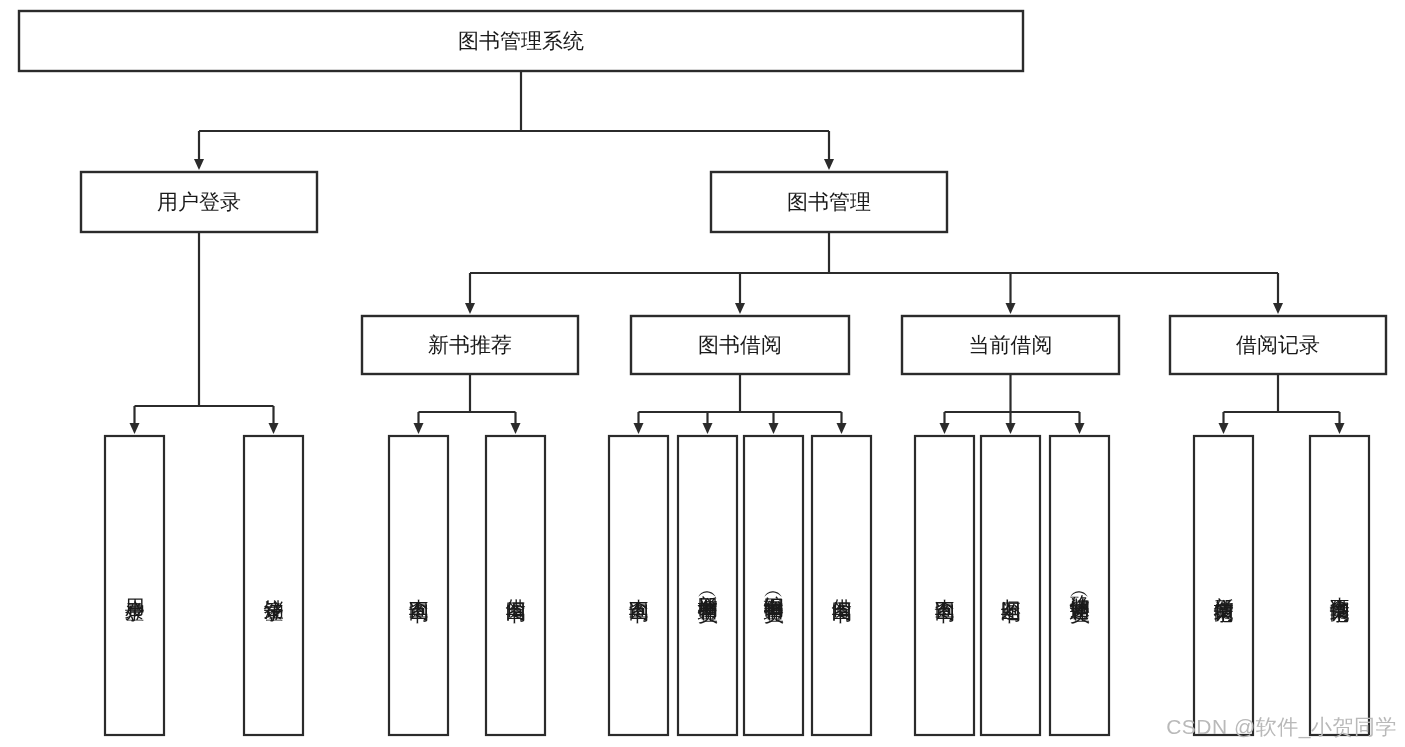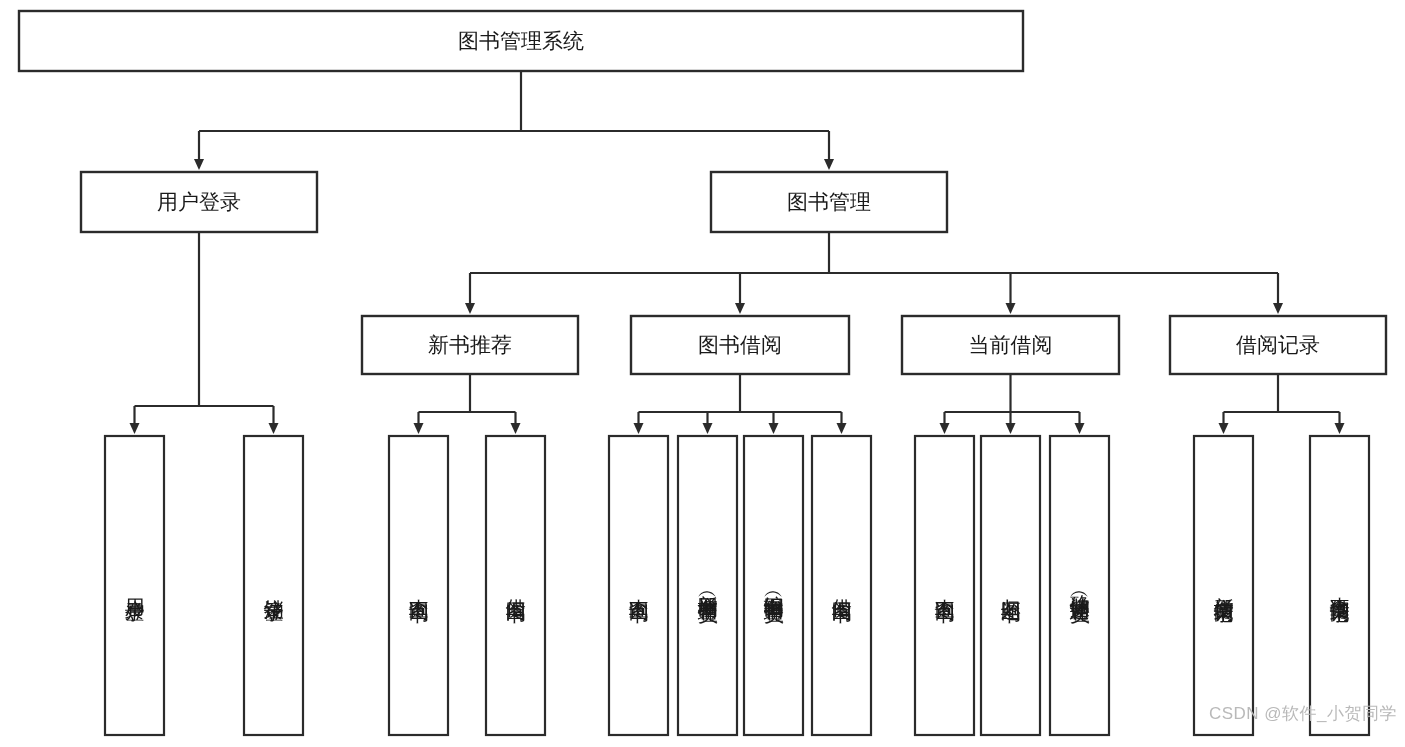--- a/index.html
+++ b/index.html
@@ -61,23 +61,23 @@
     font-size: 20px;
     line-height: 1.08;
     color: #1a1a1a;
     letter-spacing: 1.5px;
     pointer-events: none;
     white-space: nowrap;
   }
   .watermark {
     position: absolute;
     right: 8px;
-    bottom: 22px;
+    bottom: 6px;
     font-family: "Liberation Sans", "DejaVu Sans", sans-serif;
-    font-size: 17px;
+    font-size: 21px;
     color: #b9b9b9;
     letter-spacing: 0.5px;
     white-space: nowrap;
   }
 </style>
 </head>
 <body>
 
 <div id="stage">
 

